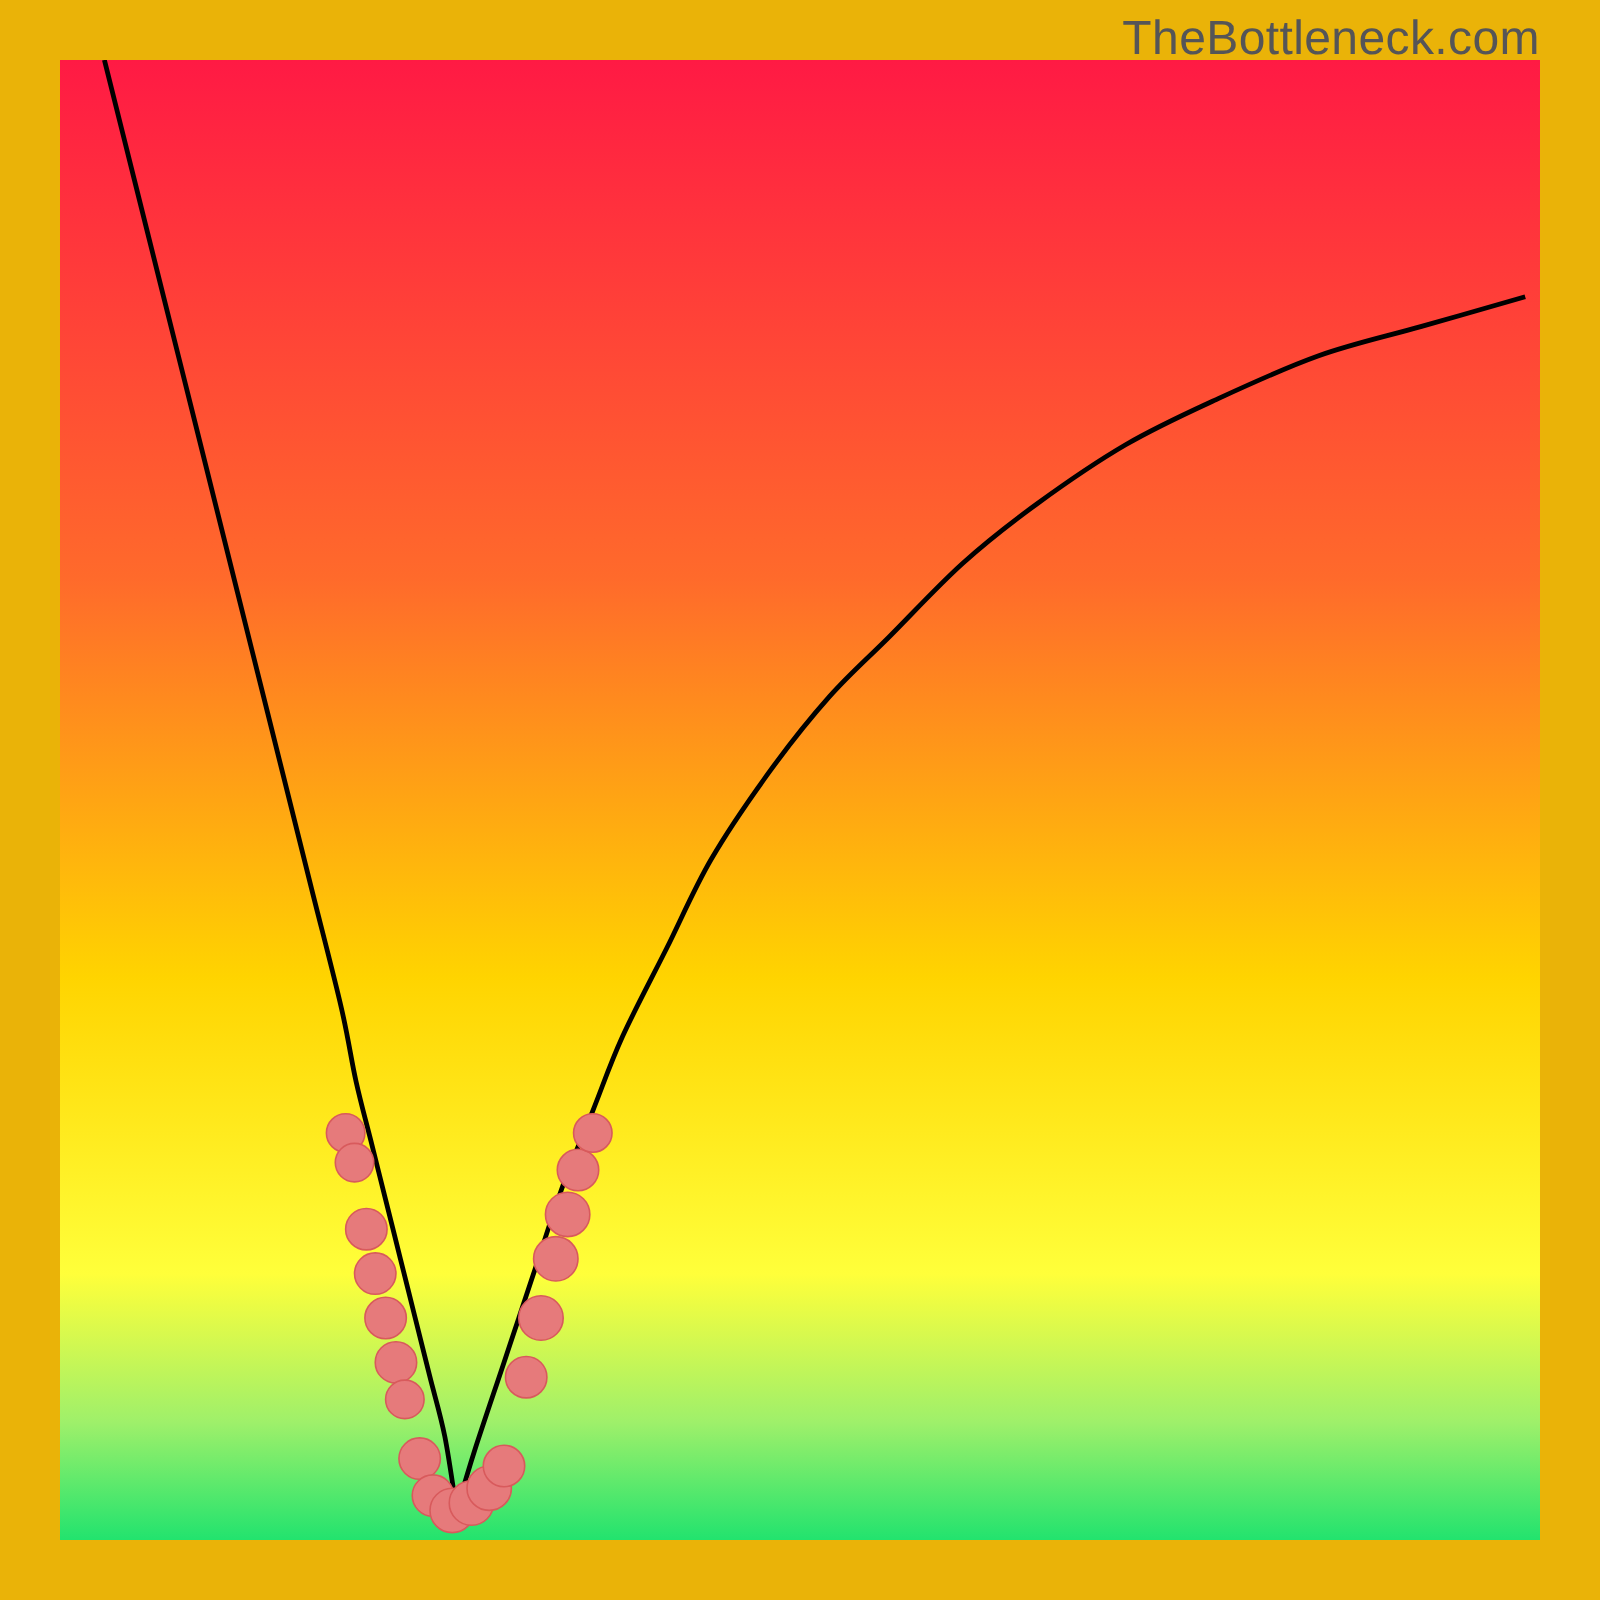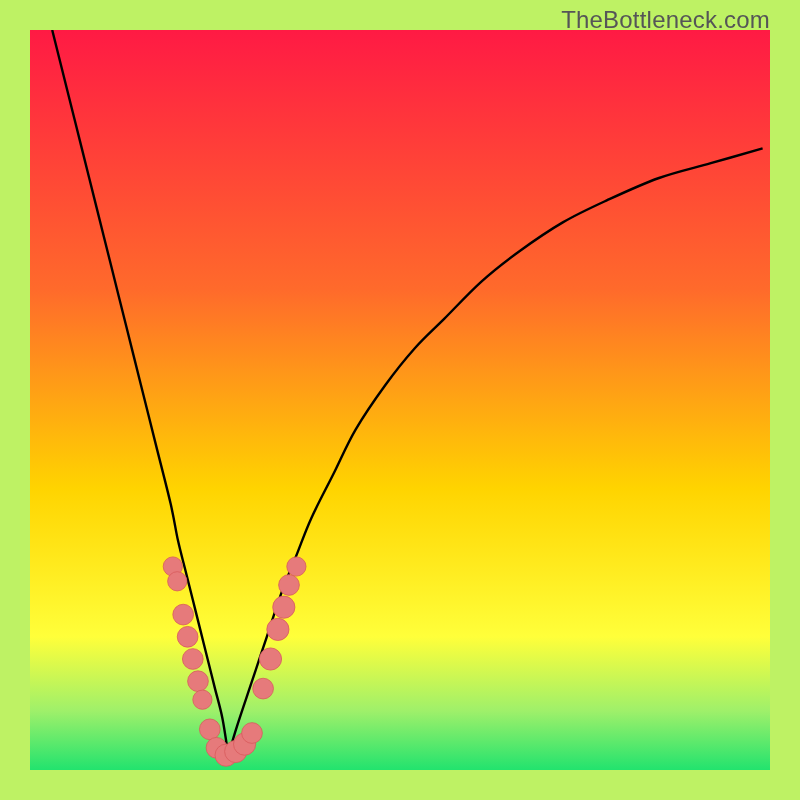--- a/index.html
+++ b/index.html
@@ -10,21 +10,21 @@
     overflow: hidden;
     background: #000;
     font-family: Arial, Helvetica, sans-serif;
   }
   .frame {
     position: absolute;
     left: 0;
     top: 0;
     width: 800px;
     height: 800px;
-    background: #bef264;
+    background: #eab308;
   }
   .plot {
     position: absolute;
     left: 30px;
     top: 30px;
     width: 740px;
     height: 740px;
     overflow: hidden;
   }
   .watermark {

